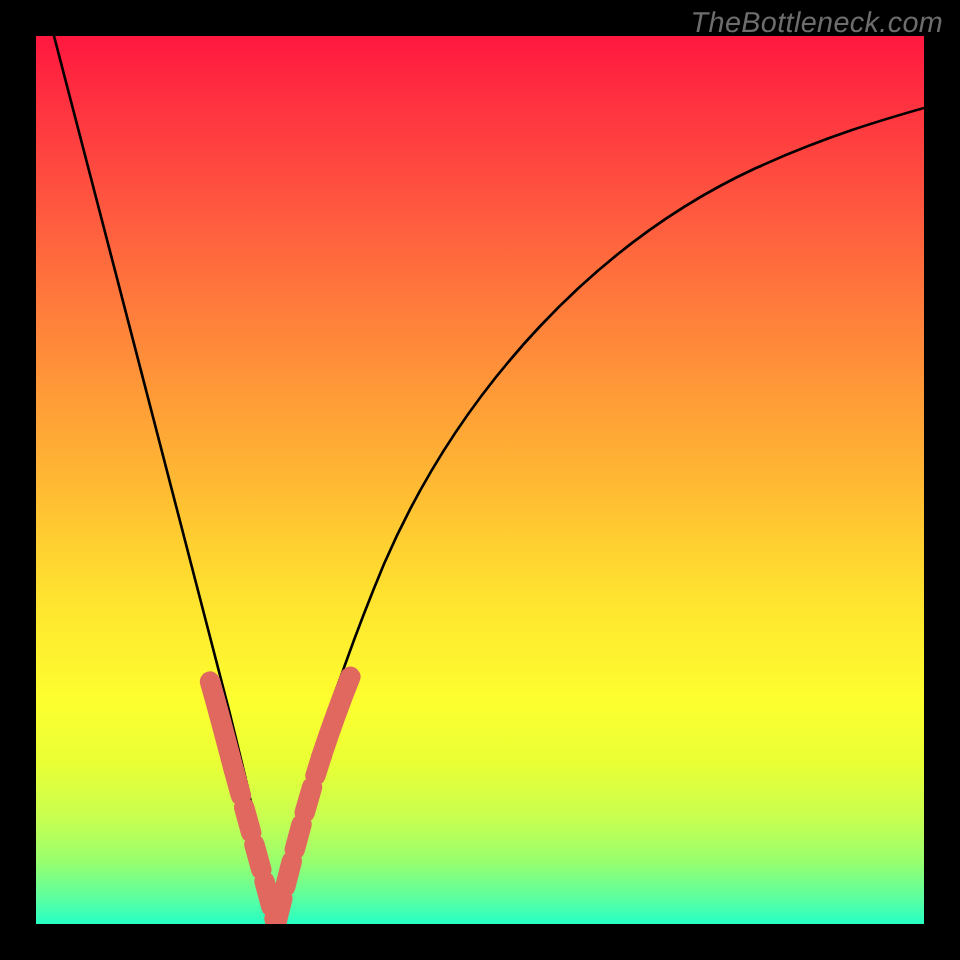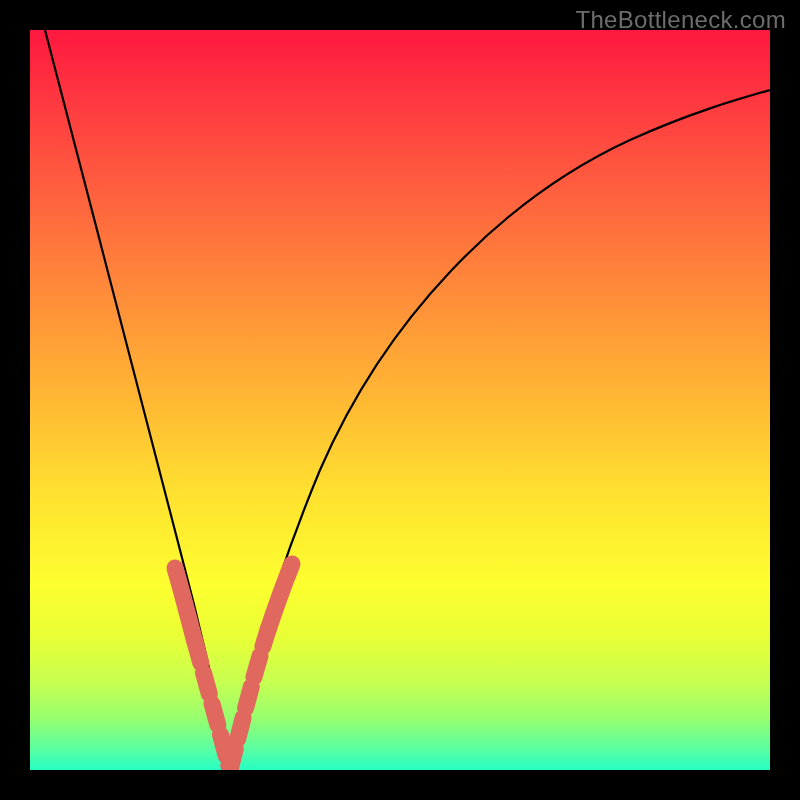--- a/index.html
+++ b/index.html
@@ -41,20 +41,21 @@
   }
   .watermark {
     position: absolute;
     top: 6px;
     right: 14px;
     color: #6d6d6d;
     font-size: 24px;
     letter-spacing: 0.3px;
     font-weight: 500;
     user-select: none;
+    font-style: italic;
   }
   svg.curves {
     position: absolute;
     left: 0;
     top: 0;
     width: 740px;
     height: 740px;
   }
   .curve {
     fill: none;

